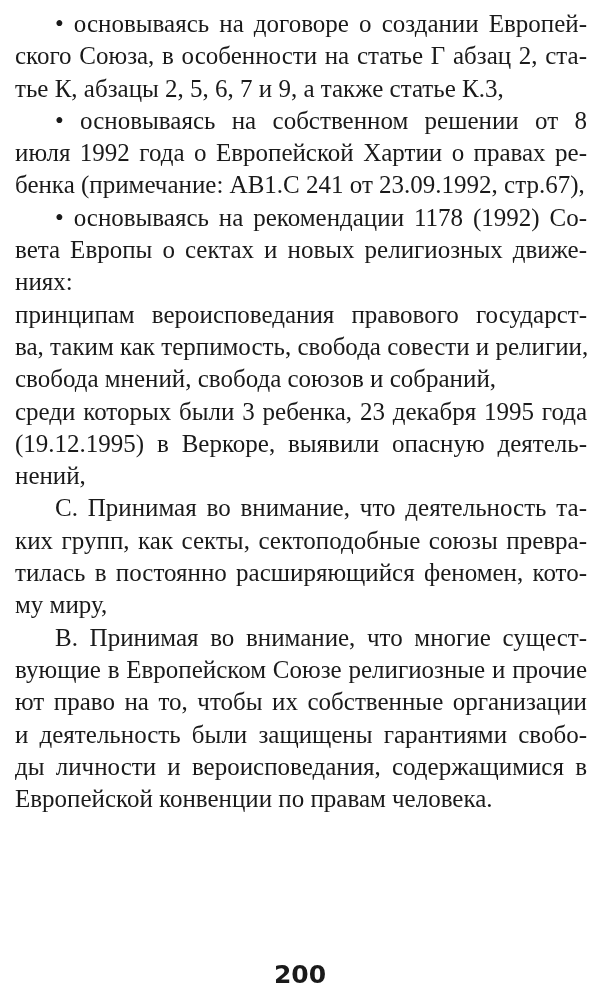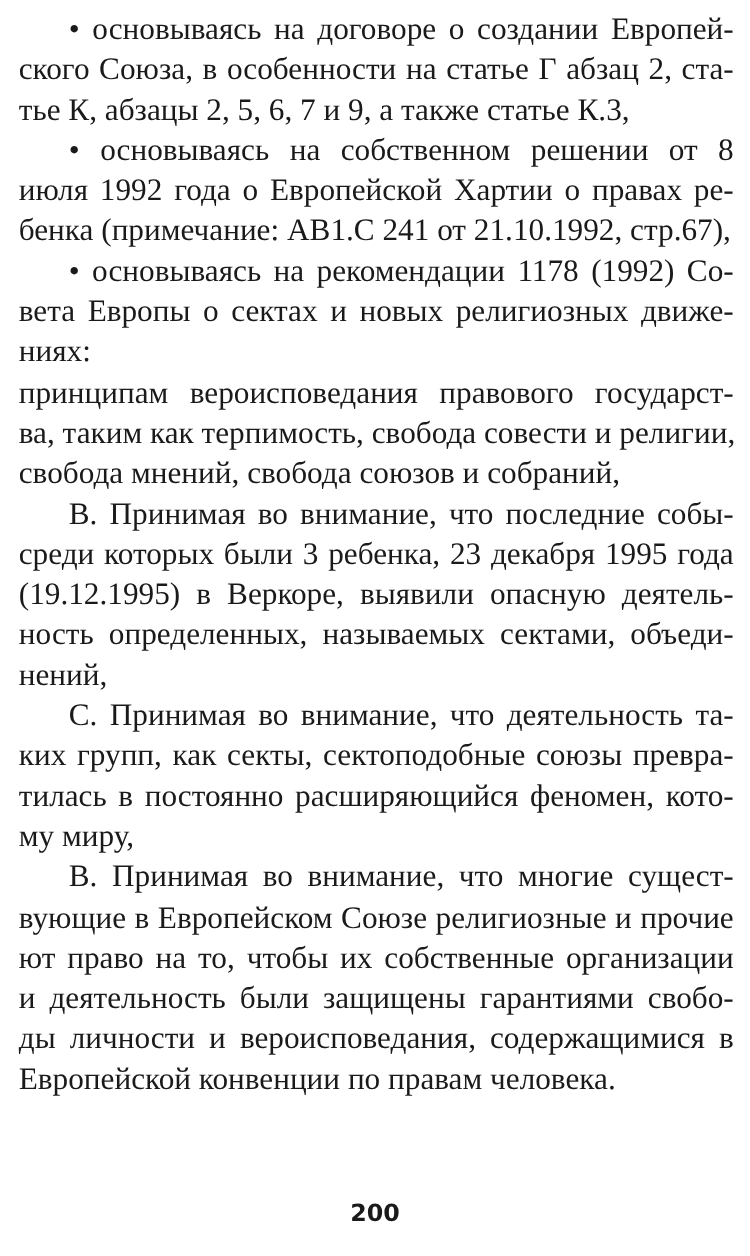--- a/index.html
+++ b/index.html
@@ -10,43 +10,41 @@
     font-size: 25px; color: #1a1a1a;
   }
   .line {
     height: 32.3px; line-height: 32.3px; white-space: nowrap;
     text-align: justify; text-align-last: justify; display: block; font-family: Liberation Serif, serif;
   }
   .line.indent { padding-left: 40px; }
   .line.last { text-align-last: left; }
   .page-number {
     position: absolute; left: 0; width: 600px; top: 960px; text-align: center;
-    font-family: "DejaVu Sans", sans-serif; font-size: 19px; font-weight: bold; color: #1a1a1a;
+    font-family: "DejaVu Sans", sans-serif; font-size: 25px; font-weight: bold; color: #1a1a1a;
   }
 </style>
 </head>
 <body>
 
 <div class="page" id="page-body">
     <div class="line indent">• основываясь на договоре о создании Европей-</div>
     <div class="line">ского Союза, в особенности на статье Г абзац 2, ста-</div>
     <div class="line last">тье К, абзацы 2, 5, 6, 7 и 9, а также статье К.3,</div>
     <div class="line indent">• основываясь на собственном решении от 8</div>
     <div class="line">июля 1992 года о Европейской Хартии о правах ре-</div>
-    <div class="line last">бенка (примечание: АВ1.С 241 от 21.10.1992, стр.67),</div>
+    <div class="line last">бенка (примечание: АВ1.С 241 от 23.09.1992, стр.67),</div>
     <div class="line indent">• основываясь на рекомендации 1178 (1992) Со-</div>
     <div class="line">вета Европы о сектах и новых религиозных движе-</div>
     <div class="line last">ниях:</div>
     <div class="line">принципам вероисповедания правового государст-</div>
     <div class="line">ва, таким как терпимость, свобода совести и религии,</div>
     <div class="line last">свобода мнений, свобода союзов и собраний,</div>
-    <div class="line indent">В. Принимая во внимание, что последние собы-</div>
     <div class="line">среди которых были 3 ребенка, 23 декабря 1995 года</div>
     <div class="line">(19.12.1995) в Веркоре, выявили опасную деятель-</div>
-    <div class="line">ность определенных, называемых сектами, объеди-</div>
     <div class="line last">нений,</div>
     <div class="line indent">С. Принимая во внимание, что деятельность та-</div>
     <div class="line">ких групп, как секты, сектоподобные союзы превра-</div>
     <div class="line">тилась в постоянно расширяющийся феномен, кото-</div>
     <div class="line last">му миру,</div>
     <div class="line indent">В. Принимая во внимание, что многие сущест-</div>
     <div class="line">вующие в Европейском Союзе религиозные и прочие</div>
     <div class="line">ют право на то, чтобы их собственные организации</div>
     <div class="line">и деятельность были защищены гарантиями свобо-</div>
     <div class="line">ды личности и вероисповедания, содержащимися в</div>

